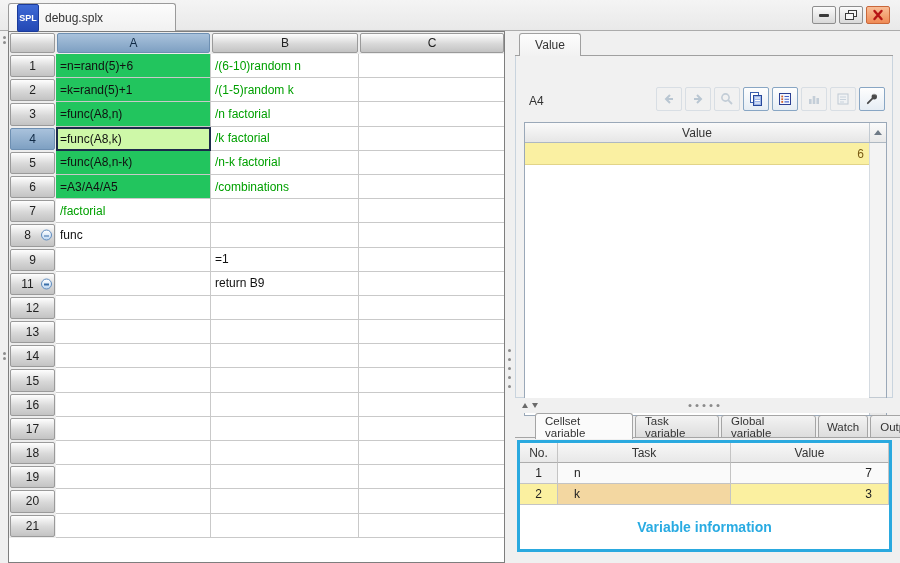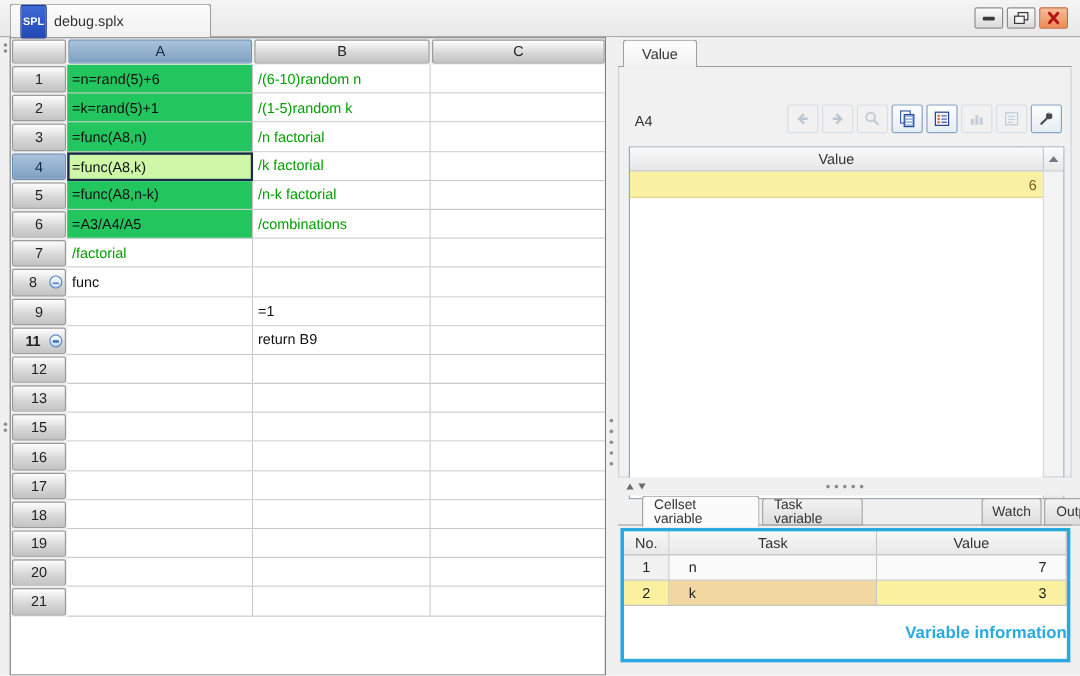--- a/index.html
+++ b/index.html
@@ -102,21 +102,21 @@
   .varrow.hdr { height:20px; }
   .vc { border-right:1px solid #C4C4C4; border-bottom:1px solid #C4C4C4; display:flex; align-items:center;
     font-size:12px; padding:0 16px; color:#222; background:#FAFAFA; }
   .vc.no { width:38px; justify-content:center; flex:none; background:#F1F1F1; }
   .vc.nm { width:173px; flex:none; }
   .vc.vl { flex:1; justify-content:flex-end; }
   .varrow.hdr .vc { background:linear-gradient(#F7F7F7,#E8E8E8); justify-content:center; border-bottom-color:#ADADAD; color:#333; }
   .varrow.hl .vc.no { background:#FBF0A0; }
   .varrow.hl .vc.nm { background:#F3D7A1; }
   .varrow.hl .vc.vl { background:#FBF0A0; }
-  .annotation { position:absolute; left:0; right:0; top:76px; text-align:right;
+  .annotation { position:absolute; left:0; right:0; top:76px; text-align:center;
     font-size:14px; font-weight:bold; color:#29ABE2; }
   svg { display:block; }
 </style>
 </head>
 <body>
 
 <div class="topbar">
   <div class="doc-tab">
     <span class="spl-icon">SPL</span>
     <span class="doc-tab-label">debug.splx</span>
@@ -238,37 +238,45 @@
     <div class="grid-row">
       <div class="hdr-cell cw-rh">
         <div class="hdr-inner">9</div>
       </div>
       <div class="cell cw-A"></div>
       <div class="cell cw-B">=1</div>
       <div class="cell cw-C"></div>
     </div>
     <div class="grid-row">
       <div class="hdr-cell cw-rh">
-        <div class="hdr-inner" style="padding-right: 10px; font-weight: bold;">11<span class="collapse-btn"></span></div>
+        <div class="hdr-inner" style="padding-right: 10px;">11<span class="collapse-btn"></span></div>
       </div>
       <div class="cell cw-A"></div>
       <div class="cell cw-B">return B9</div>
       <div class="cell cw-C"></div>
     </div>
     <div class="grid-row">
       <div class="hdr-cell cw-rh">
         <div class="hdr-inner">12</div>
       </div>
       <div class="cell cw-A"></div>
       <div class="cell cw-B"></div>
       <div class="cell cw-C"></div>
     </div>
     <div class="grid-row">
       <div class="hdr-cell cw-rh">
         <div class="hdr-inner">13</div>
+      </div>
+      <div class="cell cw-A"></div>
+      <div class="cell cw-B"></div>
+      <div class="cell cw-C"></div>
+    </div>
+    <div class="grid-row">
+      <div class="hdr-cell cw-rh">
+        <div class="hdr-inner">14</div>
       </div>
       <div class="cell cw-A"></div>
       <div class="cell cw-B"></div>
       <div class="cell cw-C"></div>
     </div>
     <div class="grid-row">
       <div class="hdr-cell cw-rh">
         <div class="hdr-inner">15</div>
       </div>
       <div class="cell cw-A"></div>
@@ -443,20 +451,21 @@
         <span></span>
         <span></span>
         <span></span>
         <span></span>
     </div>
   </div>
 
   <div class="btabs" id="btabs">
       <div class="btab active" style="left: 4px; width: 98px;">Cellset variable</div>
       <div class="btab" style="left: 104px; width: 84px;">Task variable</div>
+      <div class="btab" style="left: 190px; width: 95px;">Global variable</div>
       <div class="btab" style="left: 287px; width: 50px;">Watch</div>
       <div class="btab" style="left: 339px; width: 55px;">Output</div>
     </div>
   <div class="btabs-line"></div>
 
   <div class="varbox">
     <div class="vargrid" id="vargrid">
         <div class="varrow hdr">
           <div class="vc no">No.</div>
           <div class="vc nm">Task</div>

